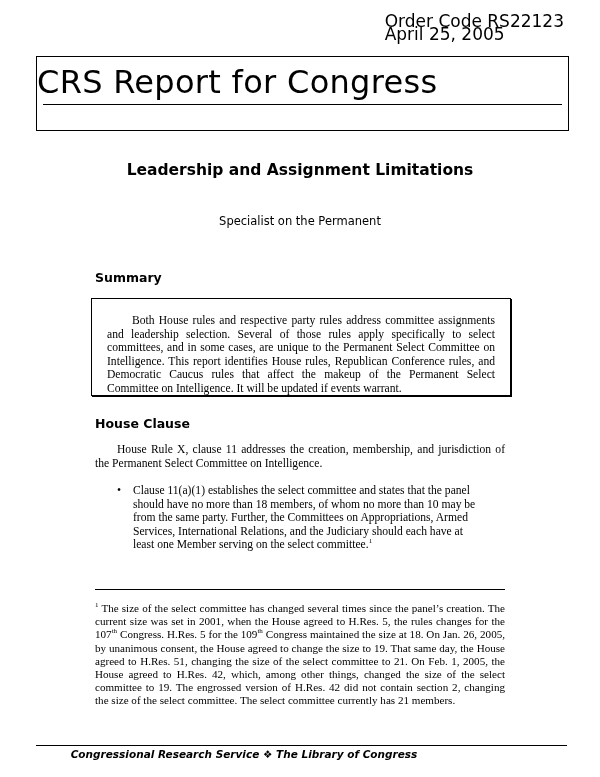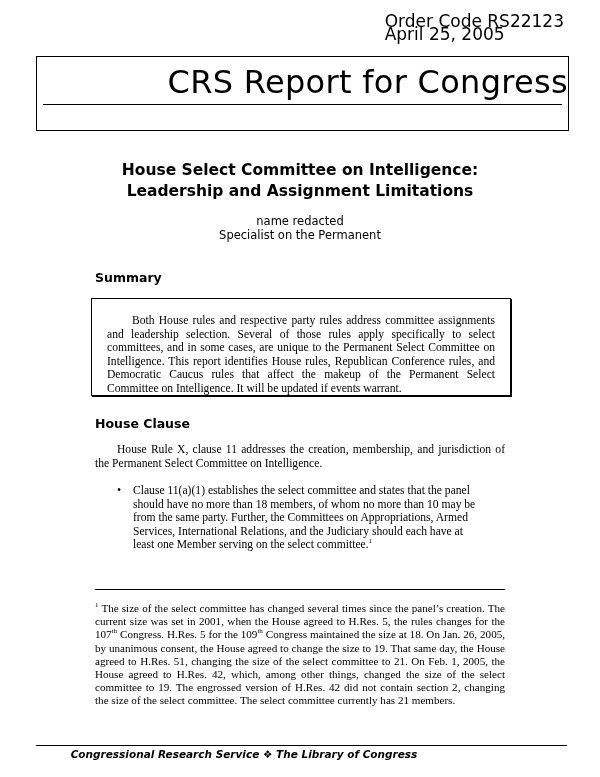--- a/index.html
+++ b/index.html
@@ -1,21 +1,21 @@
 <!DOCTYPE html>
 <html><head>
   <meta charset="utf-8">
   <style>
     html, body { margin: 0; padding: 0; background: #ffffff; }
     body { width: 600px; height: 777px; position: relative; overflow: hidden; color: #000; }
 
     #order { position: absolute; right: 36px; top: 15px; text-align: left; font-size: 17px; line-height: 13px; font-family: "DejaVu Sans", sans-serif; }
 
     #masthead { position: absolute; left: 36px; top: 56px; width: 531px; height: 73px; border: 1px solid #000; }
-    #mast-title { position: absolute; left: 0; right: 0; top: 7px; text-align: right; font-family: "DejaVu Sans", sans-serif; font-size: 32px; line-height: 36px; letter-spacing: 0.3px; }
+    #mast-title { position: absolute; left: 0; right: 0; top: 7px; text-align: left; font-family: "DejaVu Sans", sans-serif; font-size: 32px; line-height: 36px; letter-spacing: 0.3px; }
     #mast-rule { position: absolute; left: 6px; right: 6px; top: 47px; height: 0; border-top: 1px solid #000; }
     #mast-sub { position: absolute; left: 0; right: 0; top: 49px; text-align: center; font-family: "DejaVu Sans", sans-serif; font-size: 15px; line-height: 18px; }
 
     #title { position: absolute; left: 0; width: 600px; top: 160px; text-align: center; font-family: "DejaVu Sans", sans-serif; font-weight: bold; font-size: 15.5px; line-height: 21px; }
     #author { position: absolute; left: 0; width: 600px; top: 214px; text-align: center; font-family: "DejaVu Sans", sans-serif; font-size: 11.5px; line-height: 14px; }
 
     .heading { position: absolute; left: 95px; font-family: "DejaVu Sans", sans-serif; font-weight: bold; font-size: 12.5px; line-height: 16px; }
     #summary-heading { top: 270px; }
     #summary-box { position: absolute; left: 91px; top: 298px; width: 418px; height: 96px; border: 1px solid #000; box-shadow: 1px 1px 0 #000; }
     #summary-text { position: absolute; left: 7px; right: 7px; top: 7px; font-family: "Liberation Serif", serif; font-size: 11.6px; line-height: 13.5px; text-align: justify; text-indent: 25px; margin: 8px; }
@@ -41,26 +41,24 @@
   <div>Order Code RS22123</div>
   <div>April 25, 2005</div>
 </div>
 
 <div id="masthead">
   <div id="mast-title">CRS Report for Congress</div>
   <div id="mast-rule"></div>
 </div>
 
 <div id="title">
-  <div>House Select Committee on Intelligence:</div>
   <div>Leadership and Assignment Limitations</div>
 </div>
 
 <div id="author">
-  <div>name redacted</div>
   <div>Specialist on the Permanent</div>
 </div>
 
 <div id="summary-heading" class="heading">Summary</div>
 <div id="summary-box">
   <p id="summary-text">Both House rules and respective party rules address committee assignments and leadership selection.  Several of those rules apply specifically to select committees, and in some cases, are unique to the Permanent Select Committee on Intelligence.  This report identifies House rules, Republican Conference rules, and Democratic Caucus rules that affect the makeup of the Permanent Select Committee on Intelligence.  It will be updated if events warrant.</p>
 </div>
 
 <div id="rules-heading" class="heading">House Clause</div>
 <p id="rules-para">House Rule X, clause 11 addresses the creation, membership, and jurisdiction of the Permanent Select Committee on Intelligence.</p>

